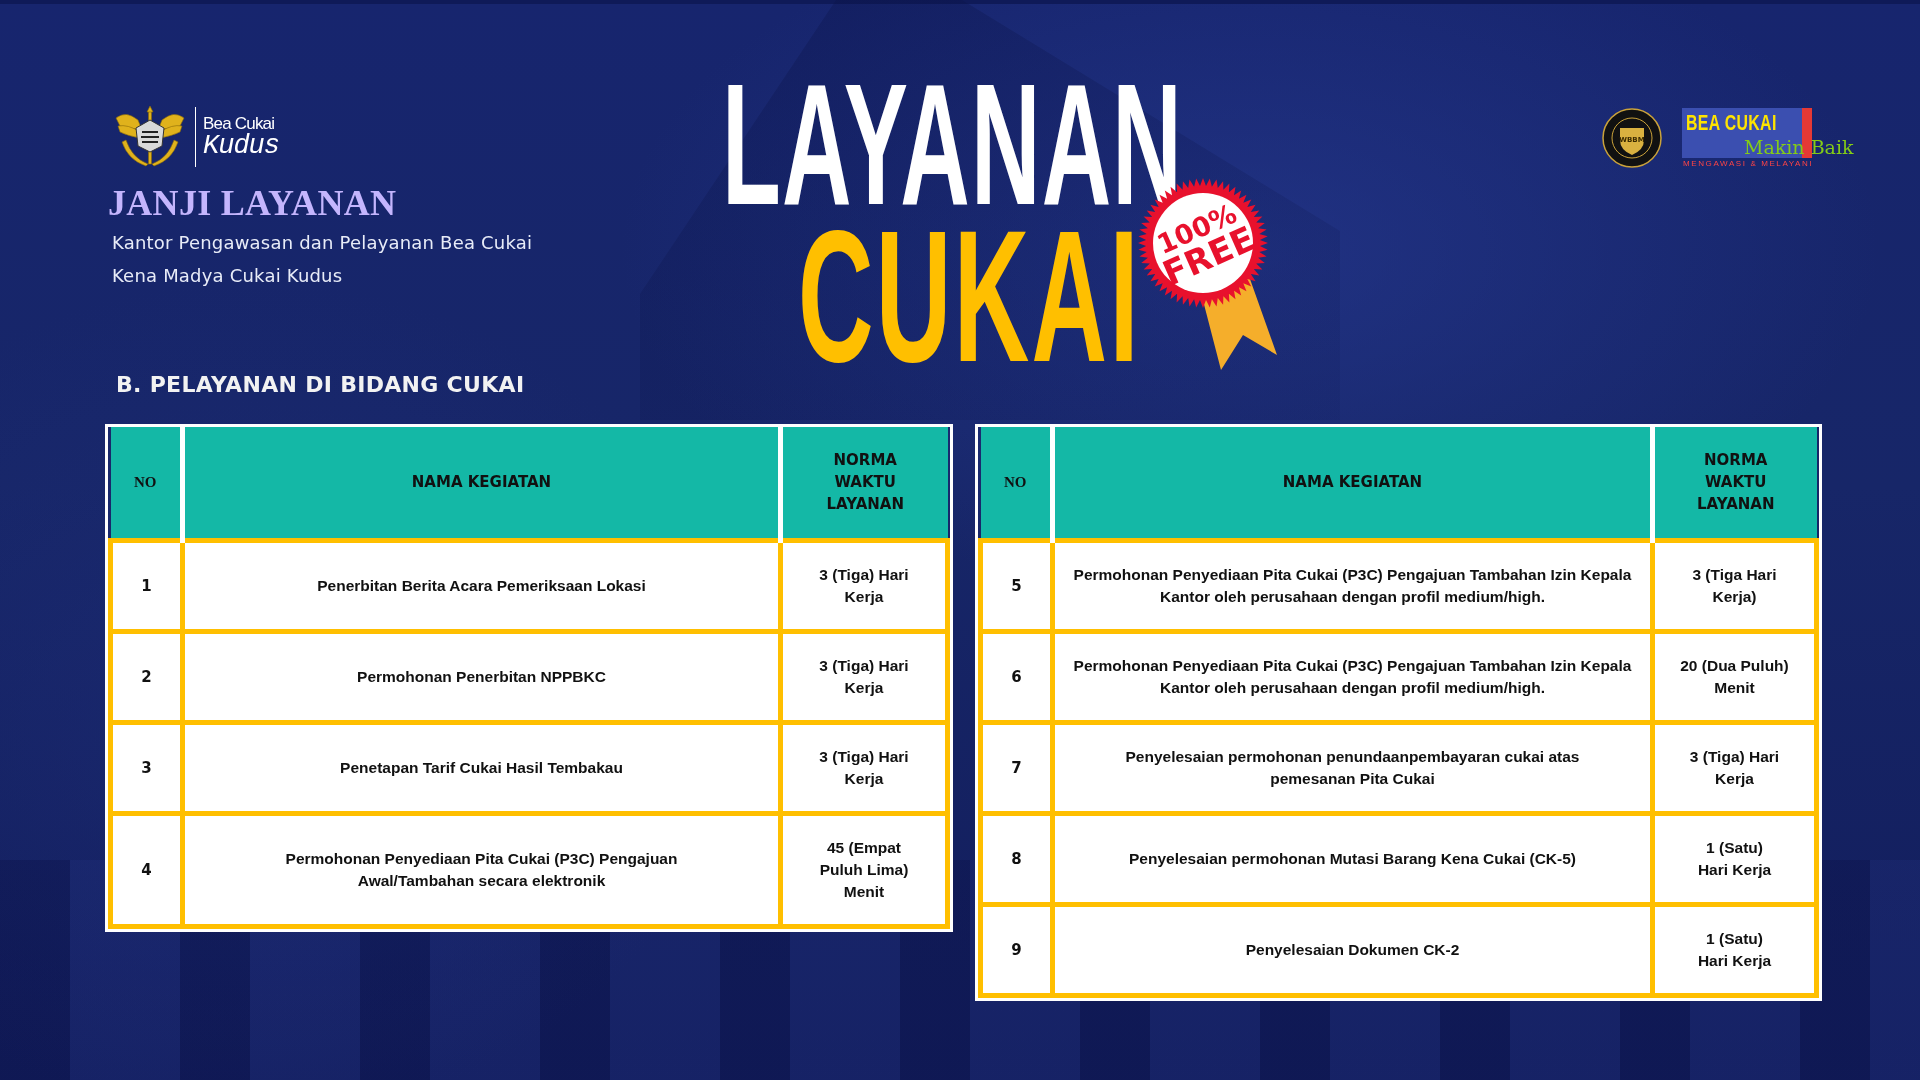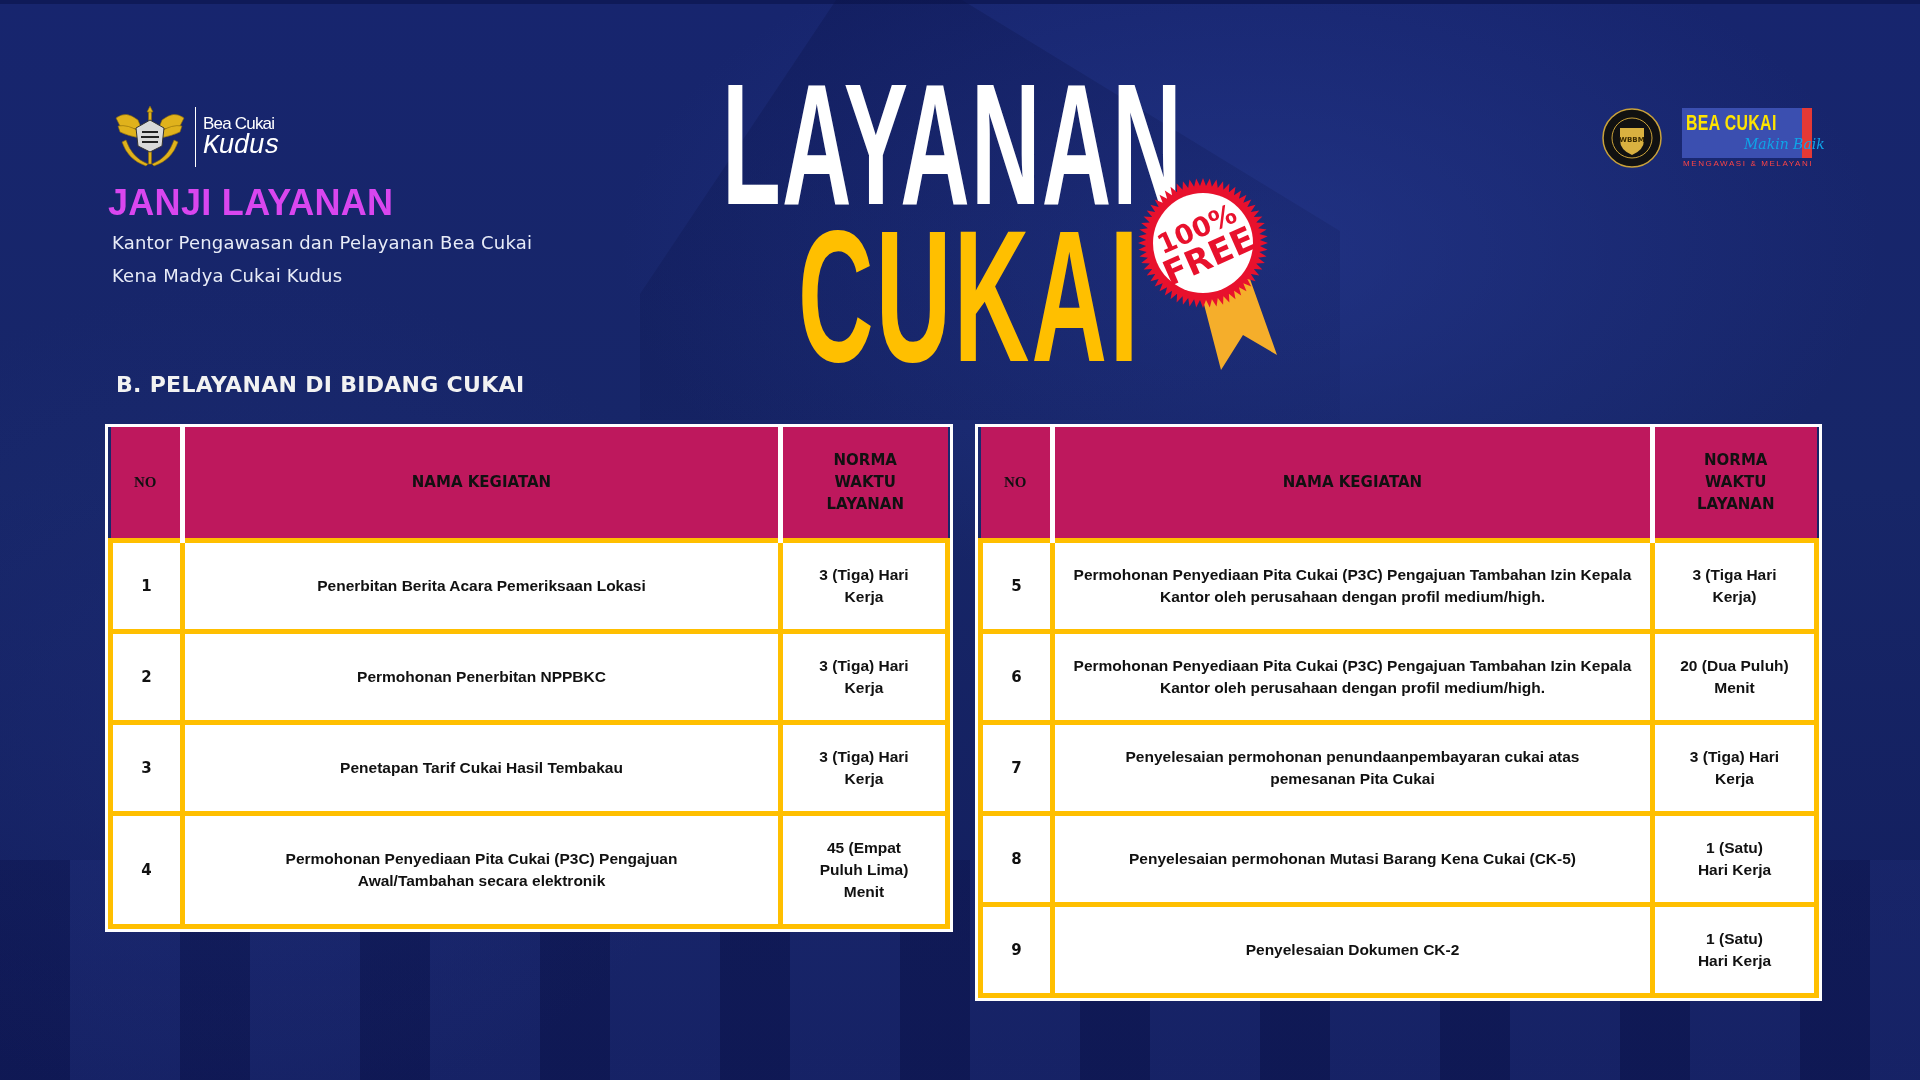--- a/index.html
+++ b/index.html
@@ -32,21 +32,21 @@
   
   .logo-left { position: absolute; left: 112px; top: 106px; display: flex; align-items: center; gap: 4px; }
   .emblem { width: 76px; height: 62px; }
   .logo-divider { width: 1px; height: 60px; background: #fff; margin: 0 3px; }
   .logo-text { display: flex; flex-direction: column; line-height: 1; }
   .logo-text .l1 { font-size: 17px; letter-spacing: -0.8px; color: #fff; }
   .logo-text .l2 { font-family: Liberation Mono, monospace; font-style: italic; font-size: 27px; color: #fff; letter-spacing: -1px; margin-top: 1px; }
 
   .page-title {
     position: absolute; left: 108px; top: 182px;
-    font-family: Liberation Sans, sans-serif; font-weight: bold; font-size: 36px; letter-spacing: 0.3px; color: #d946ef;
+    font-family: Liberation Serif, serif; font-weight: bold; font-size: 36px; letter-spacing: 0.3px; color: #c4b5fd;
   }
   .subtitle {
     position: absolute; left: 112px; font-family: "DejaVu Sans", sans-serif; font-size: 18px; color: #e8ecf8; letter-spacing: 0.2px;
   }
   .subtitle.s1 { top: 232px; }
   .subtitle.s2 { top: 265px; }
 
   
   .big-title {
     position: absolute; font-family: "Liberation Sans", sans-serif; font-weight: bold;
@@ -58,38 +58,38 @@
   .badge { position: absolute; left: 1125px; top: 165px; width: 160px; height: 210px; }
 
   
   .wbbm { position: absolute; left: 1602px; top: 108px; width: 60px; height: 60px; }
   .beacukai-mb {
     position: absolute; left: 1682px; top: 108px; width: 130px; height: 58px;
   }
   .mb-box { position: absolute; left: 0; top: 0; width: 130px; height: 50px; background: #3b4fb0; }
   .mb-red { position: absolute; right: 0; top: 0; width: 10px; height: 50px; background: #e53935; }
   .mb-title { position: absolute; left: 4px; top: 2px; font-weight: bold; font-size: 22px; color: #ffe400; transform: scaleX(0.72); transform-origin: left top; letter-spacing: 0.5px; white-space: nowrap; }
-  .mb-sub { position: absolute; left: 62px; top: 28px; font-family: "DejaVu Serif", serif; font-style: italic; font-size: 14px; color: #0ea5e9; white-space: nowrap; }
+  .mb-sub { position: absolute; left: 62px; top: 28px; font-family: "DejaVu Serif", serif; font-size: 19px; color: #84cc16; white-space: nowrap; }
   .mb-tag { position: absolute; left: 1px; top: 51px; font-size: 8px; color: #ff4444; letter-spacing: 1.6px; white-space: nowrap; }
 
   .section-heading {
     position: absolute; left: 116px; top: 372px;
     font-family: "DejaVu Sans", sans-serif; font-weight: bold; font-size: 22px; color: #f2f2f2; letter-spacing: 0.3px;
   }
 
   
   .tbl {
     position: absolute; border-collapse: collapse; table-layout: fixed;
     outline: 3px solid #ffffff; outline-offset: 0;
     font-family: "DejaVu Sans", sans-serif;
   }
   .tbl.left { left: 108px; top: 427px; width: 842px; }
   .tbl.right { left: 978px; top: 427px; width: 841px; }
   .tbl th {
-    background: #be185d; color: #111; font-size: 15px; font-weight: bold;
+    background: #14b8a6; color: #111; font-size: 15px; font-weight: bold;
     height: 113px; text-align: center; vertical-align: middle; line-height: 22px;
     border-left: 5px solid #ffffff; border-right: 5px solid #ffffff;
     border-bottom: 0;
   }
   .tbl th:first-child { border-left: 0; font-family: Liberation Serif, serif; }
   .tbl th:last-child { border-right: 0; }
   .tbl td {
     background: #ffffff; color: #111; font-size: 15.5px; font-weight: bold;
     text-align: center; vertical-align: middle; line-height: 22px;
     border: 5px solid #ffbf00; height: 91px; padding: 0 10px;

